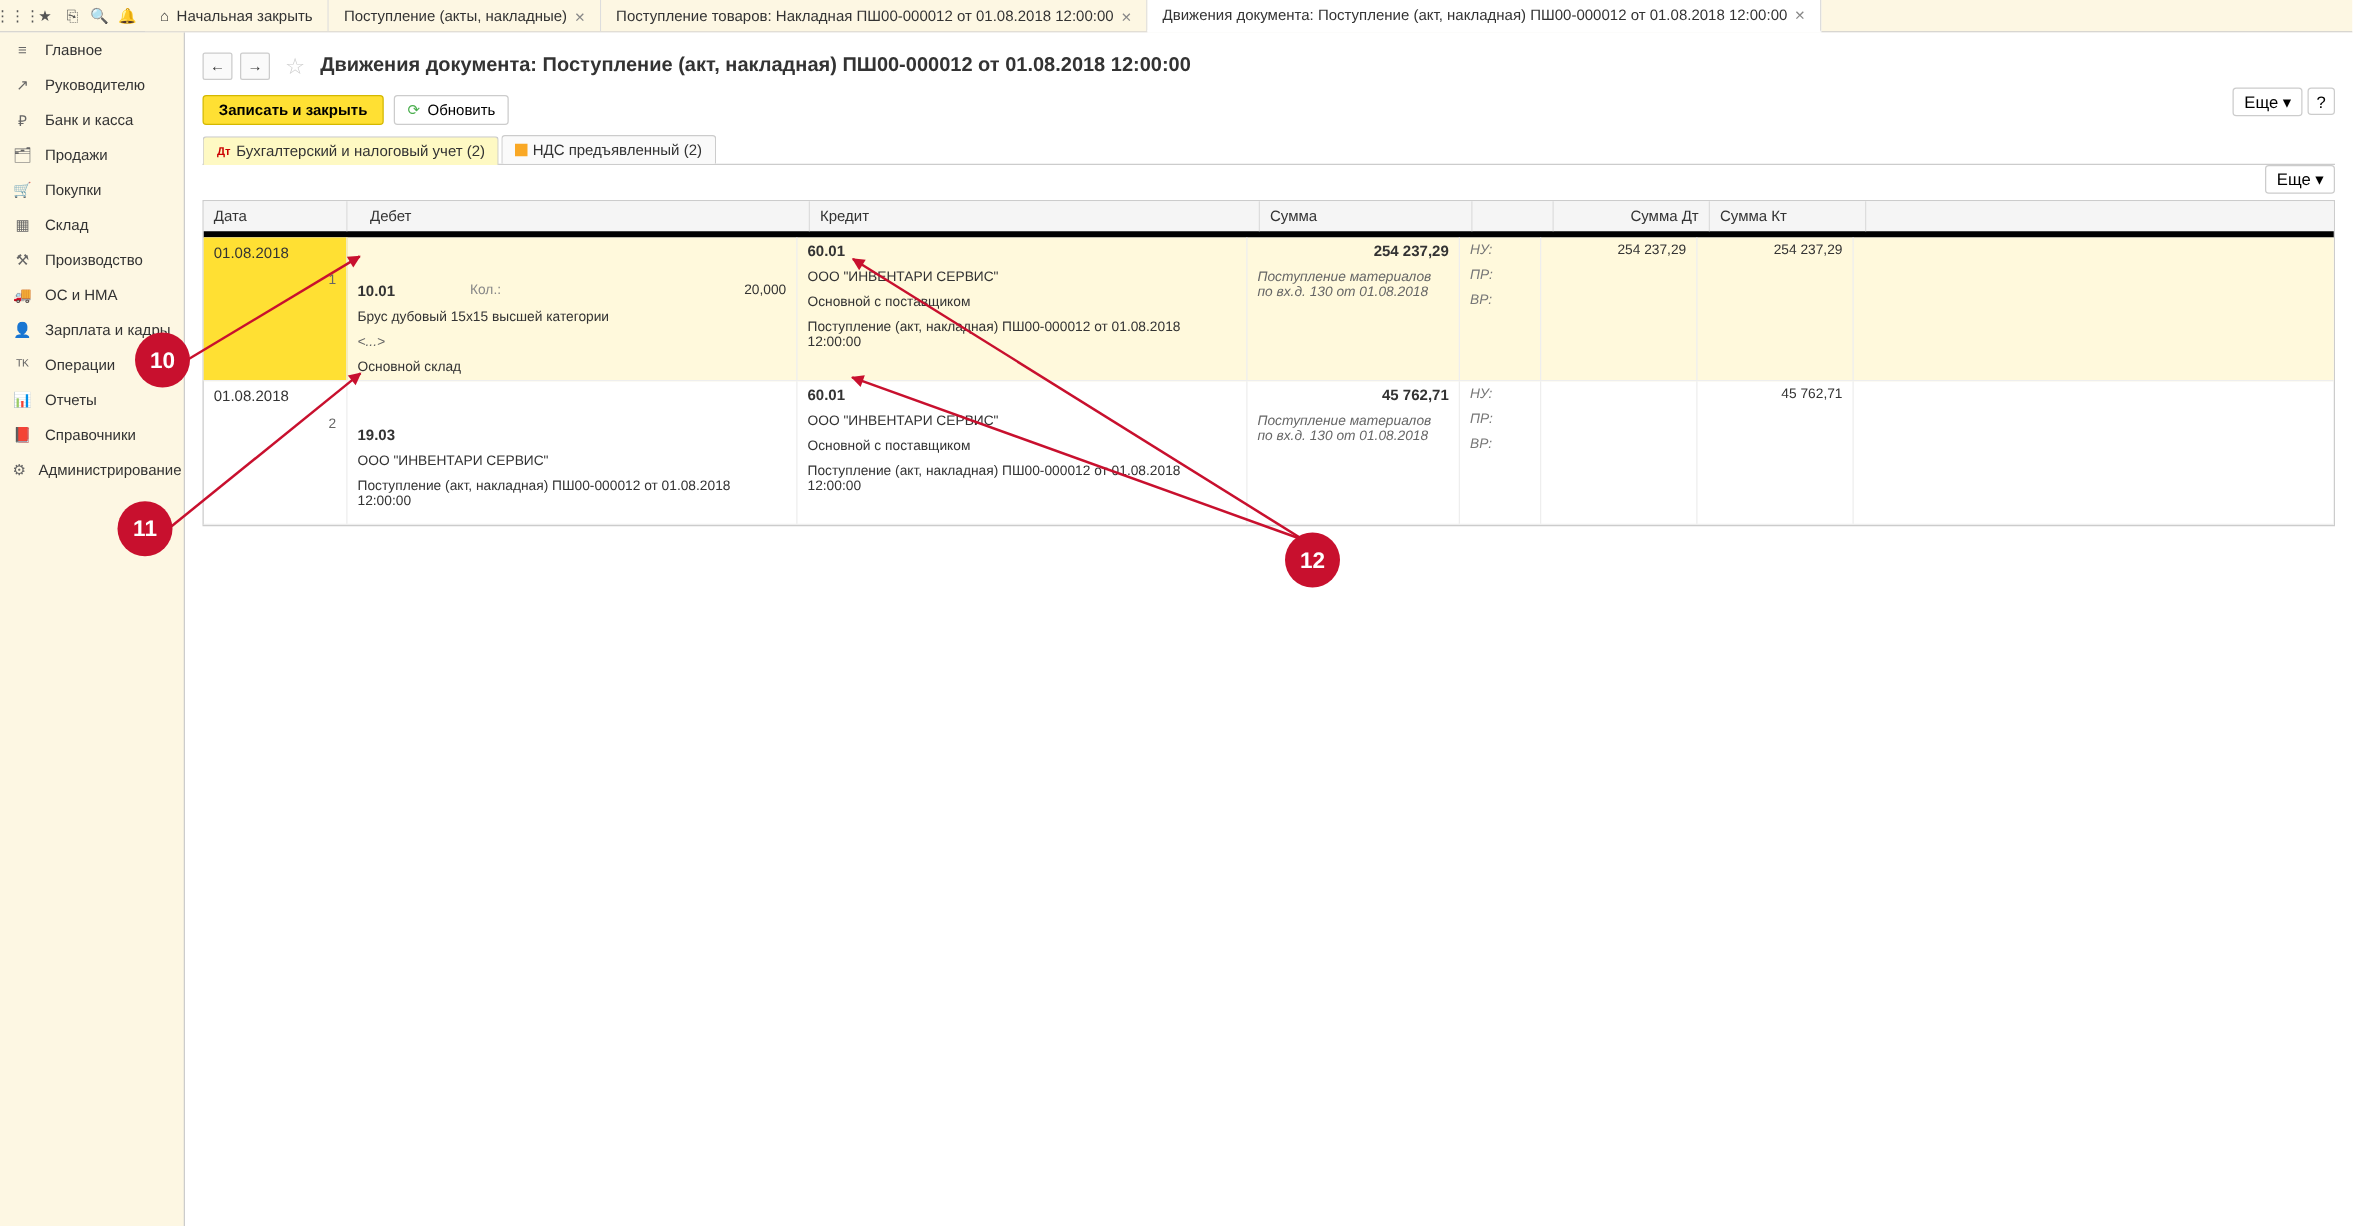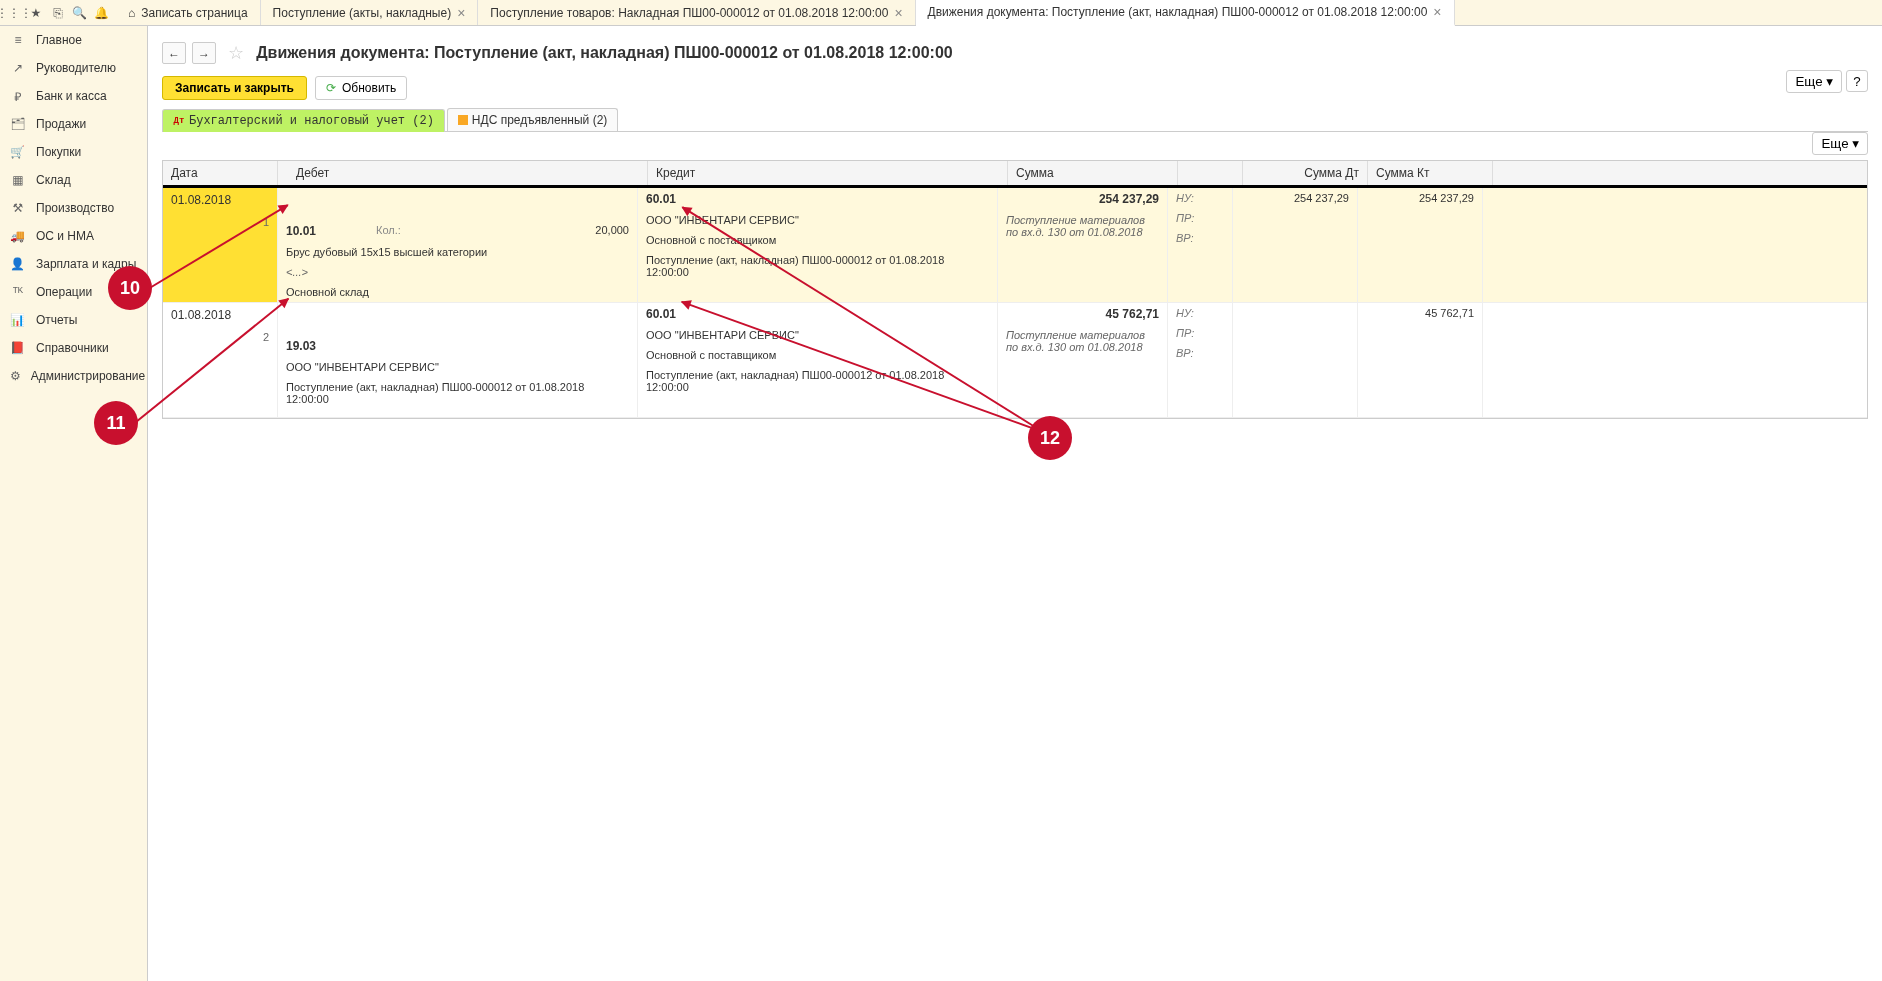--- a/index.html
+++ b/index.html
@@ -33,30 +33,30 @@
 .btn-white { background: #fff; border: 1px solid #ccc; padding: 4px 10px; border-radius: 3px; cursor: pointer; font-size: 12px; display: flex; align-items: center; gap: 6px; }
 .more-help { position: absolute; right: 14px; display: flex; gap: 4px; }
 .btn-more { background: #fff; border: 1px solid #ccc; padding: 3px 8px; border-radius: 3px; cursor: pointer; }
 .btn-q { background: #fff; border: 1px solid #ccc; width: 22px; height: 22px; border-radius: 3px; cursor: pointer; display:flex; align-items:center; justify-content:center; }
 
 .checkbox-row { display: flex; align-items: center; gap: 6px; margin-bottom: 10px; }
 .checkbox-row input { width: 14px; height: 14px; }
 
 .inner-tabs { display: flex; border-bottom: 1px solid #ccc; margin-bottom: 28px; }
 .inner-tab { padding: 4px 10px; border: 1px solid #ccc; border-bottom: none; margin-right: 2px; background: #fafafa; cursor: pointer; display: flex; align-items: center; gap: 4px; border-radius: 3px 3px 0 0; }
-.inner-tab.active { background: #bef264; position: relative; top: 1px; font-family: Liberation Mono, monospace; }
+.inner-tab.active { background: #fef9c3; position: relative; top: 1px; }
 .tab-icn { width: 12px; height: 12px; display:inline-flex; align-items:center; justify-content:center;}
 .tab-icn.red { color: #c00; font-size:9px; font-weight:bold;}
 .tab-icn.orange { background:#f9a825; width:10px; height:10px;}
 
 .table-wrap { position: relative; }
 .more-right { position: absolute; right: 0; top: -28px; }
 
 .grid { border: 1px solid #ccc; }
-.grid-header { display: flex; background: #f5f5f5; border-bottom: 3px solid #000000; }
+.grid-header { display: flex; background: #f5f5f5; border-bottom: 5px solid #000000; }
 .grid-header > div { padding: 5px 8px; border-right: 1px solid #ddd; font-size: 12px; }
 .col-date { width: 115px; }
 .col-debit { width: 360px; margin-left: 10px; }
 .col-credit { width: 360px; }
 .col-sum { width: 170px; text-align: left; }
 .col-nu { width: 65px; }
 .col-sumdt { width: 125px; text-align: right; }
 .col-sumkt { width: 125px; }
 
 .grid-row { display: flex; border-bottom: 1px solid #eee; }
@@ -96,21 +96,21 @@
   <div class="top-icons">
     <span class="top-icon">⋮⋮⋮</span>
     <span class="top-icon">★</span>
     <span class="top-icon">⎘</span>
     <span class="top-icon">🔍</span>
     <span class="top-icon">🔔</span>
   </div>
   <div class="top-tabs" id="top-tabs">
       <div class="top-tab">
         <span>⌂</span>
-        <span>Записать страница</span>
+        <span>Начальная закрыть</span>
       </div>
       <div class="top-tab">
         <span>Поступление (акты, накладные)</span>
         <span class="close">×</span>
       </div>
       <div class="top-tab">
         <span>Поступление товаров: Накладная ПШ00-000012 от 01.08.2018 12:00:00</span>
         <span class="close">×</span>
       </div>
       <div class="top-tab active">
@@ -301,18 +301,18 @@
             </div>
           </div>
       </div>
     </div>
 
     <div id="annot-layer">
         <div class="annot" style="left: -40px; top: 240px; text-align: center;">10</div>
         <div class="arrow-line" style="left: 0px; top: 262px; width: 163.267px; transform: rotate(-30.9638deg);"></div>
         <div class="annot" style="left: -54px; top: 375px;">11</div>
         <div class="arrow-line" style="left: -12px; top: 395px; width: 195.533px; transform: rotate(-38.9801deg);"></div>
-        <div class="annot" style="left: 880px; top: 390px;">12</div>
+        <div class="annot" style="left: 880px; top: 400px;">12</div>
         <div class="arrow-line" style="left: 895px; top: 405px; width: 425.377px; transform: rotate(-148.066deg);"></div>
         <div class="arrow-line" style="left: 895px; top: 405px; width: 383.694px; transform: rotate(-160.196deg);"></div>
       </div>
   </div>
 </div>
 
 </body></html>

